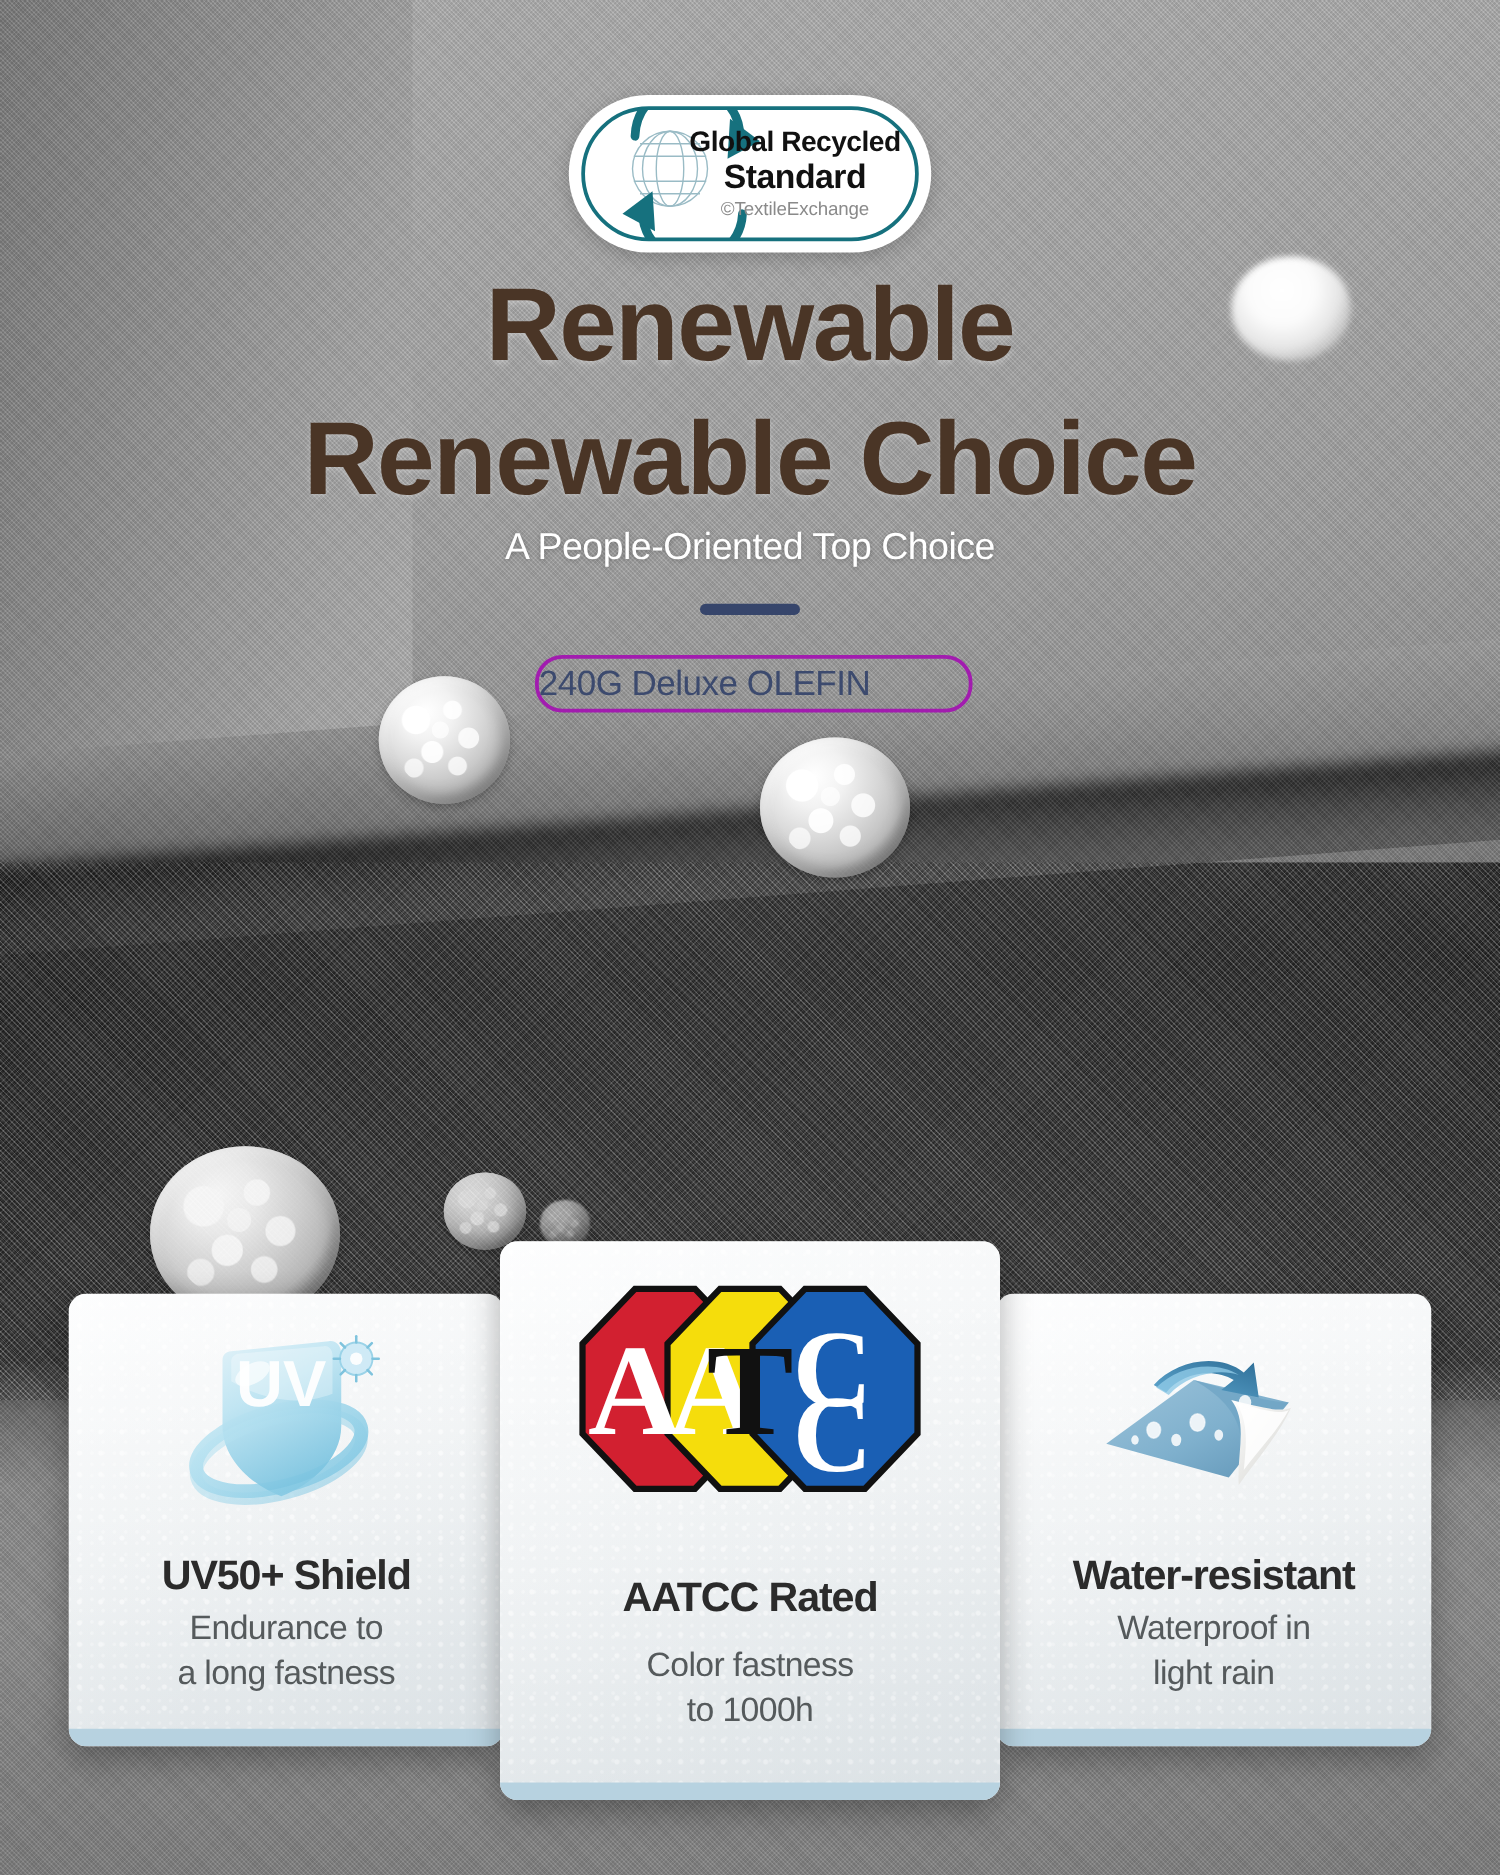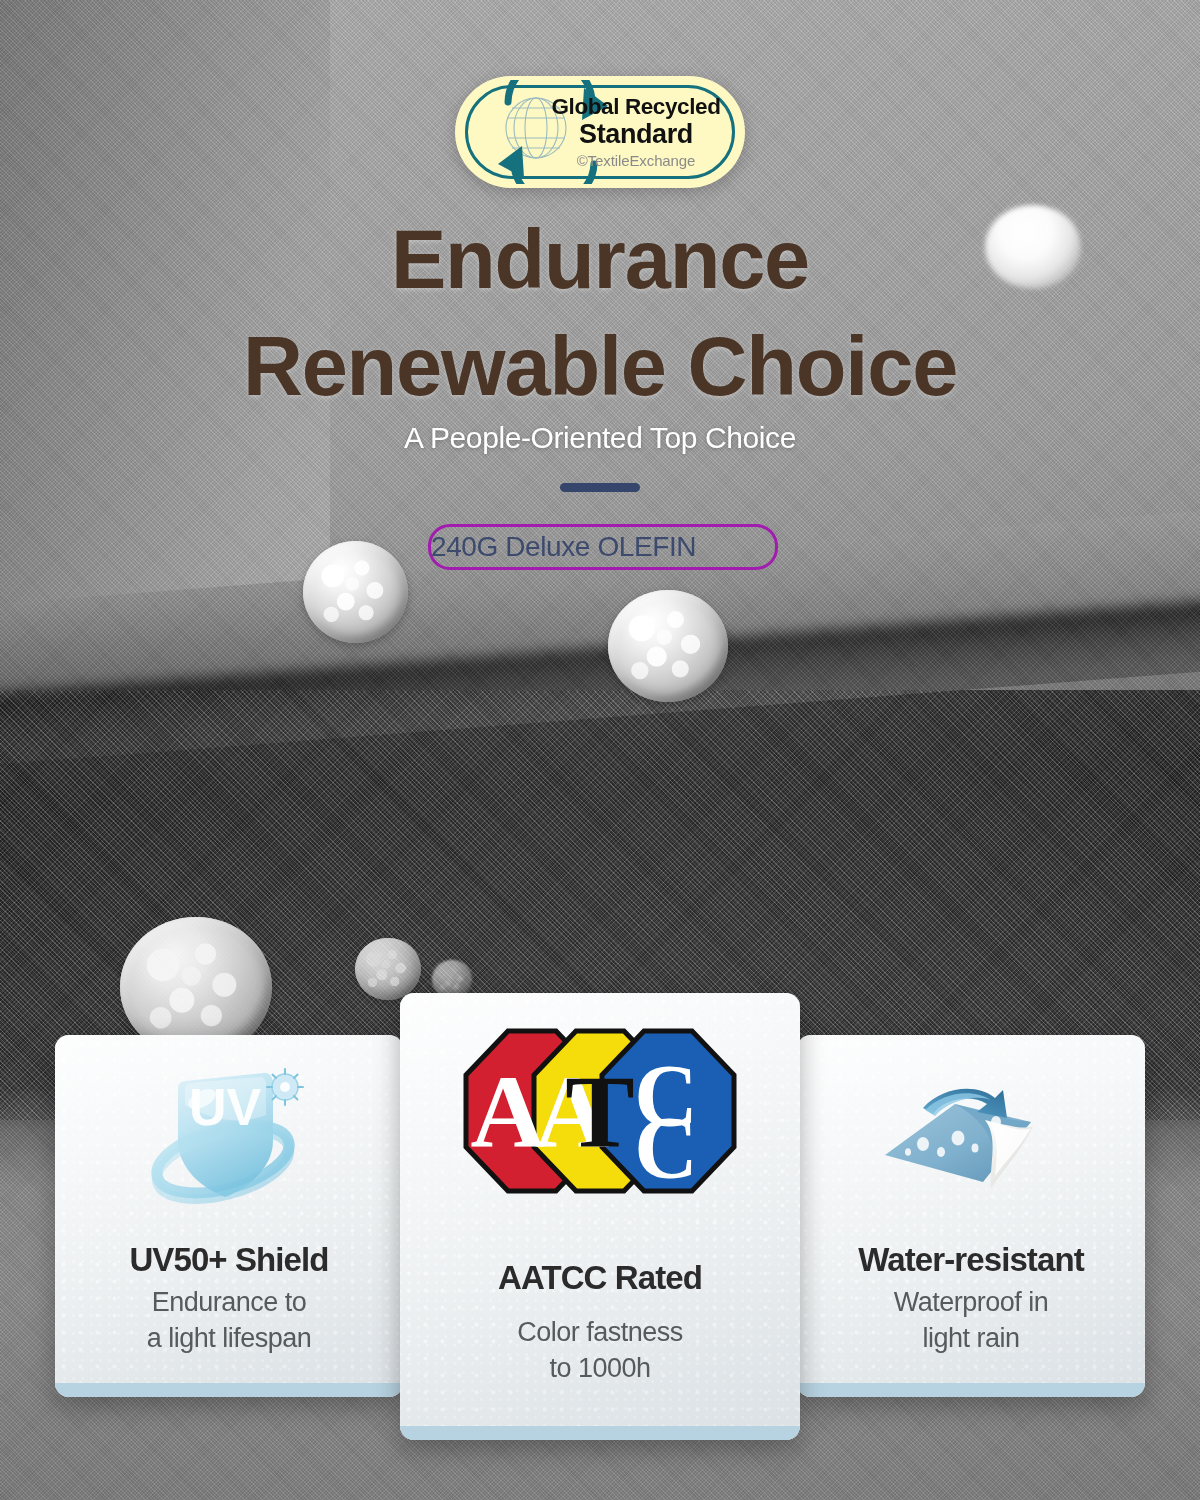--- a/index.html
+++ b/index.html
@@ -84,22 +84,22 @@
       radial-gradient(circle at 46% 40%,rgba(255,255,255,.65) 0 10%,rgba(255,255,255,0) 11%);
     filter:blur(.6px);
   }
   .drop-soft{
     background:radial-gradient(circle at 42% 32%,#ffffff 0%,#fbfbfb 34%,#e6e6e6 58%,rgba(190,190,190,.5) 82%,rgba(170,170,170,0) 100%);
     filter:blur(2.6px);
   }
 
   
   .grs{
-    position:absolute;left:455px;top:76px;width:290px;height:112px;
-    background:#fef9c3;border-radius:63px;
+    position:absolute;left:455px;top:76px;width:290px;height:126px;
+    background:#ffffff;border-radius:63px;
     box-shadow:0 4px 16px rgba(0,0,0,.22);
     display:flex;align-items:center;justify-content:center;
   }
   .grs-inner{
     position:absolute;left:10px;top:9px;right:10px;bottom:9px;
     border:3px solid #16717e;border-radius:55px;
   }
   .grs-art{position:relative;width:252px;height:104px;}
   .grs-svg{position:absolute;left:0;top:0;}
   .grs-txt{position:absolute;left:74px;top:16px;width:176px;text-align:center;}
@@ -218,21 +218,21 @@
         <polygon points="48,66 24,84 50,98" fill="#16717e"></polygon>
       </svg>
       <div class="grs-txt">
         <div class="grs-l1">Global Recycled</div>
         <div class="grs-l2">Standard</div>
         <div class="grs-l3">©TextileExchange</div>
       </div>
     </div>
   </div>
 
-  <div class="h1 h1-a">Endurance</div>
+  <div class="h1 h1-a">Renewable</div>
   <div class="h1 h1-b">Renewable Choice</div>
   <div class="sub">A People-Oriented Top Choice</div>
   <div class="divider"></div>
   <div class="pill">
     <span class="pill-txt">240G Deluxe OLEFIN</span>
   </div>
 
   <div class="card card-side card-left">
     <div class="card-dots"></div>
     <div class="card-dots-shade"></div>
@@ -267,21 +267,21 @@
           <path d="M149 23 l3.5 -3.5"></path>
           <path d="M131 41 l-3.5 3.5"></path>
       </g>
       <circle cx="140" cy="32" r="5" fill="#ffffff" opacity=".9"></circle>
       <ellipse cx="57" cy="44" rx="15" ry="8" fill="#ffffff" opacity=".65" transform="rotate(-28 57 44)"></ellipse>
     </svg>
   </div>
   <div class="card-title ct-side" style="left:55px;width:348px;z-index:6;">UV50+ Shield</div>
   <div class="card-body cb-side" style="left:55px;width:348px;z-index:6;">
     <span>Endurance to</span><br>
-    <span>a light lifespan</span>
+    <span>a long fastness</span>
   </div>
 
   <div class="card card-side card-right">
     <div class="card-dots"></div>
     <div class="card-dots-shade"></div>
     <div class="card-strip"></div>
   </div>
   <div class="icon-wrap" style="left:863px;top:1060px;width:222px;height:160px;z-index:6;">
     <svg width="222" height="160" viewBox="0 0 222 160">
       <defs>

